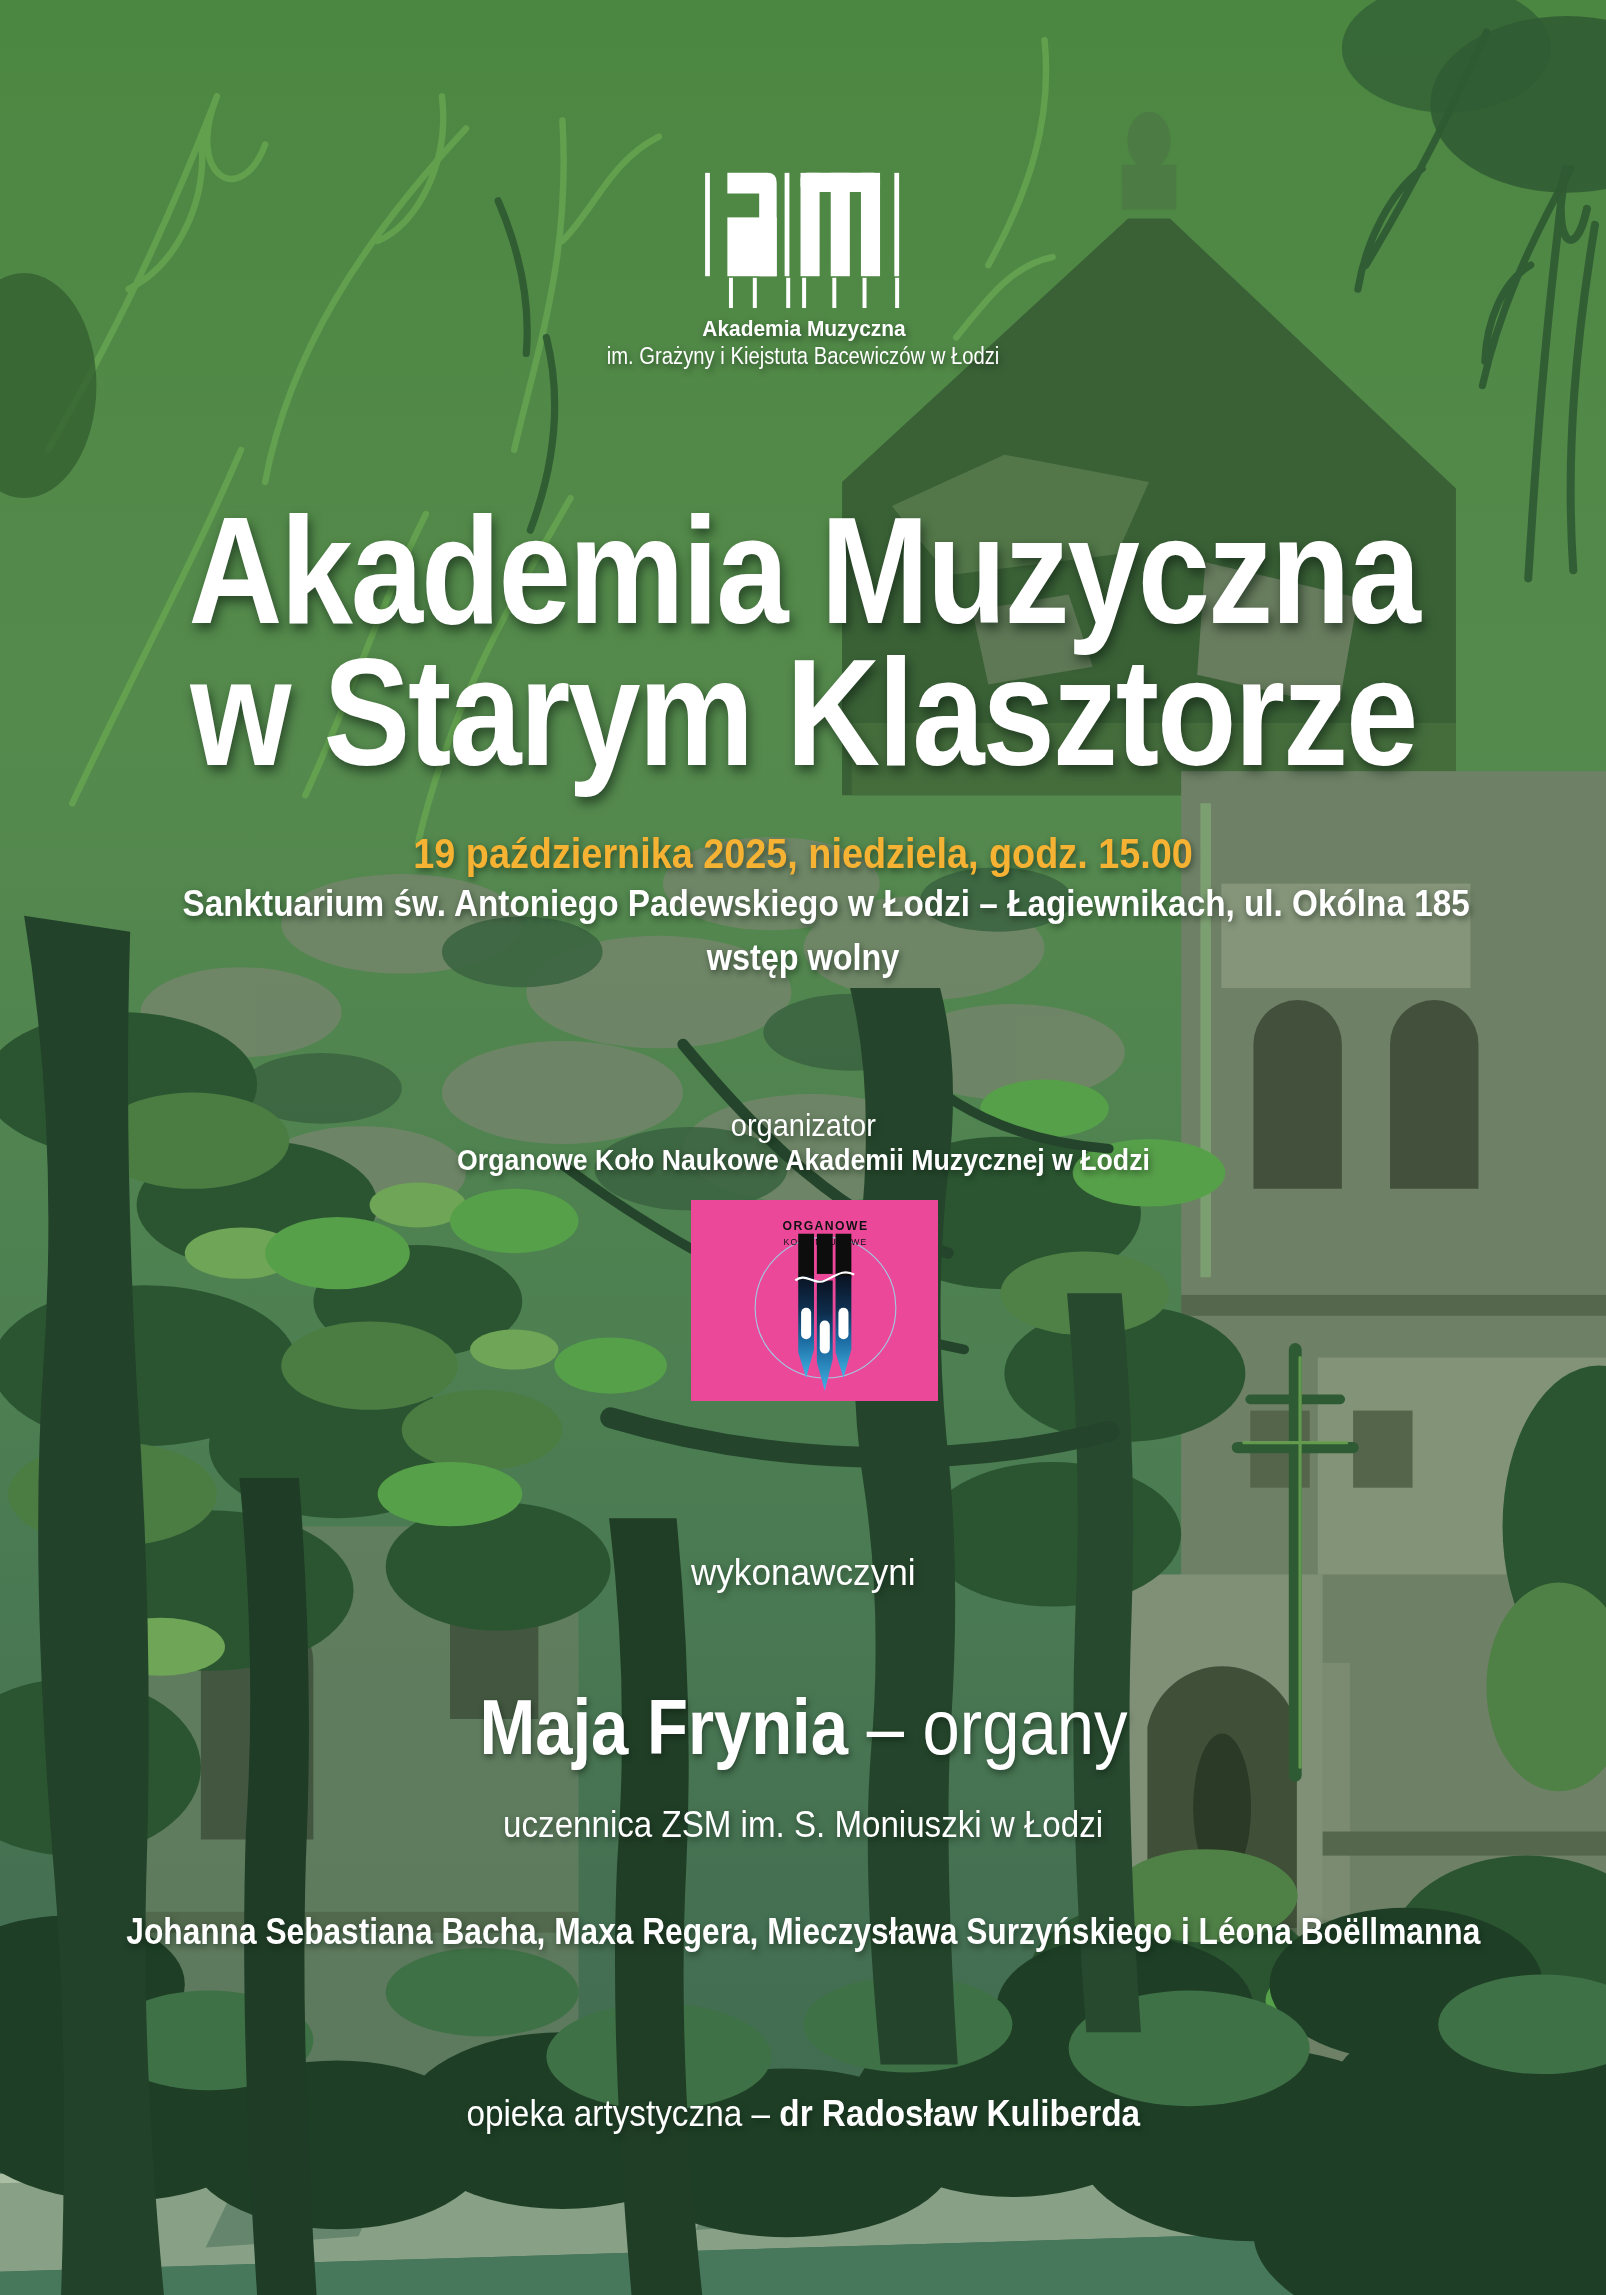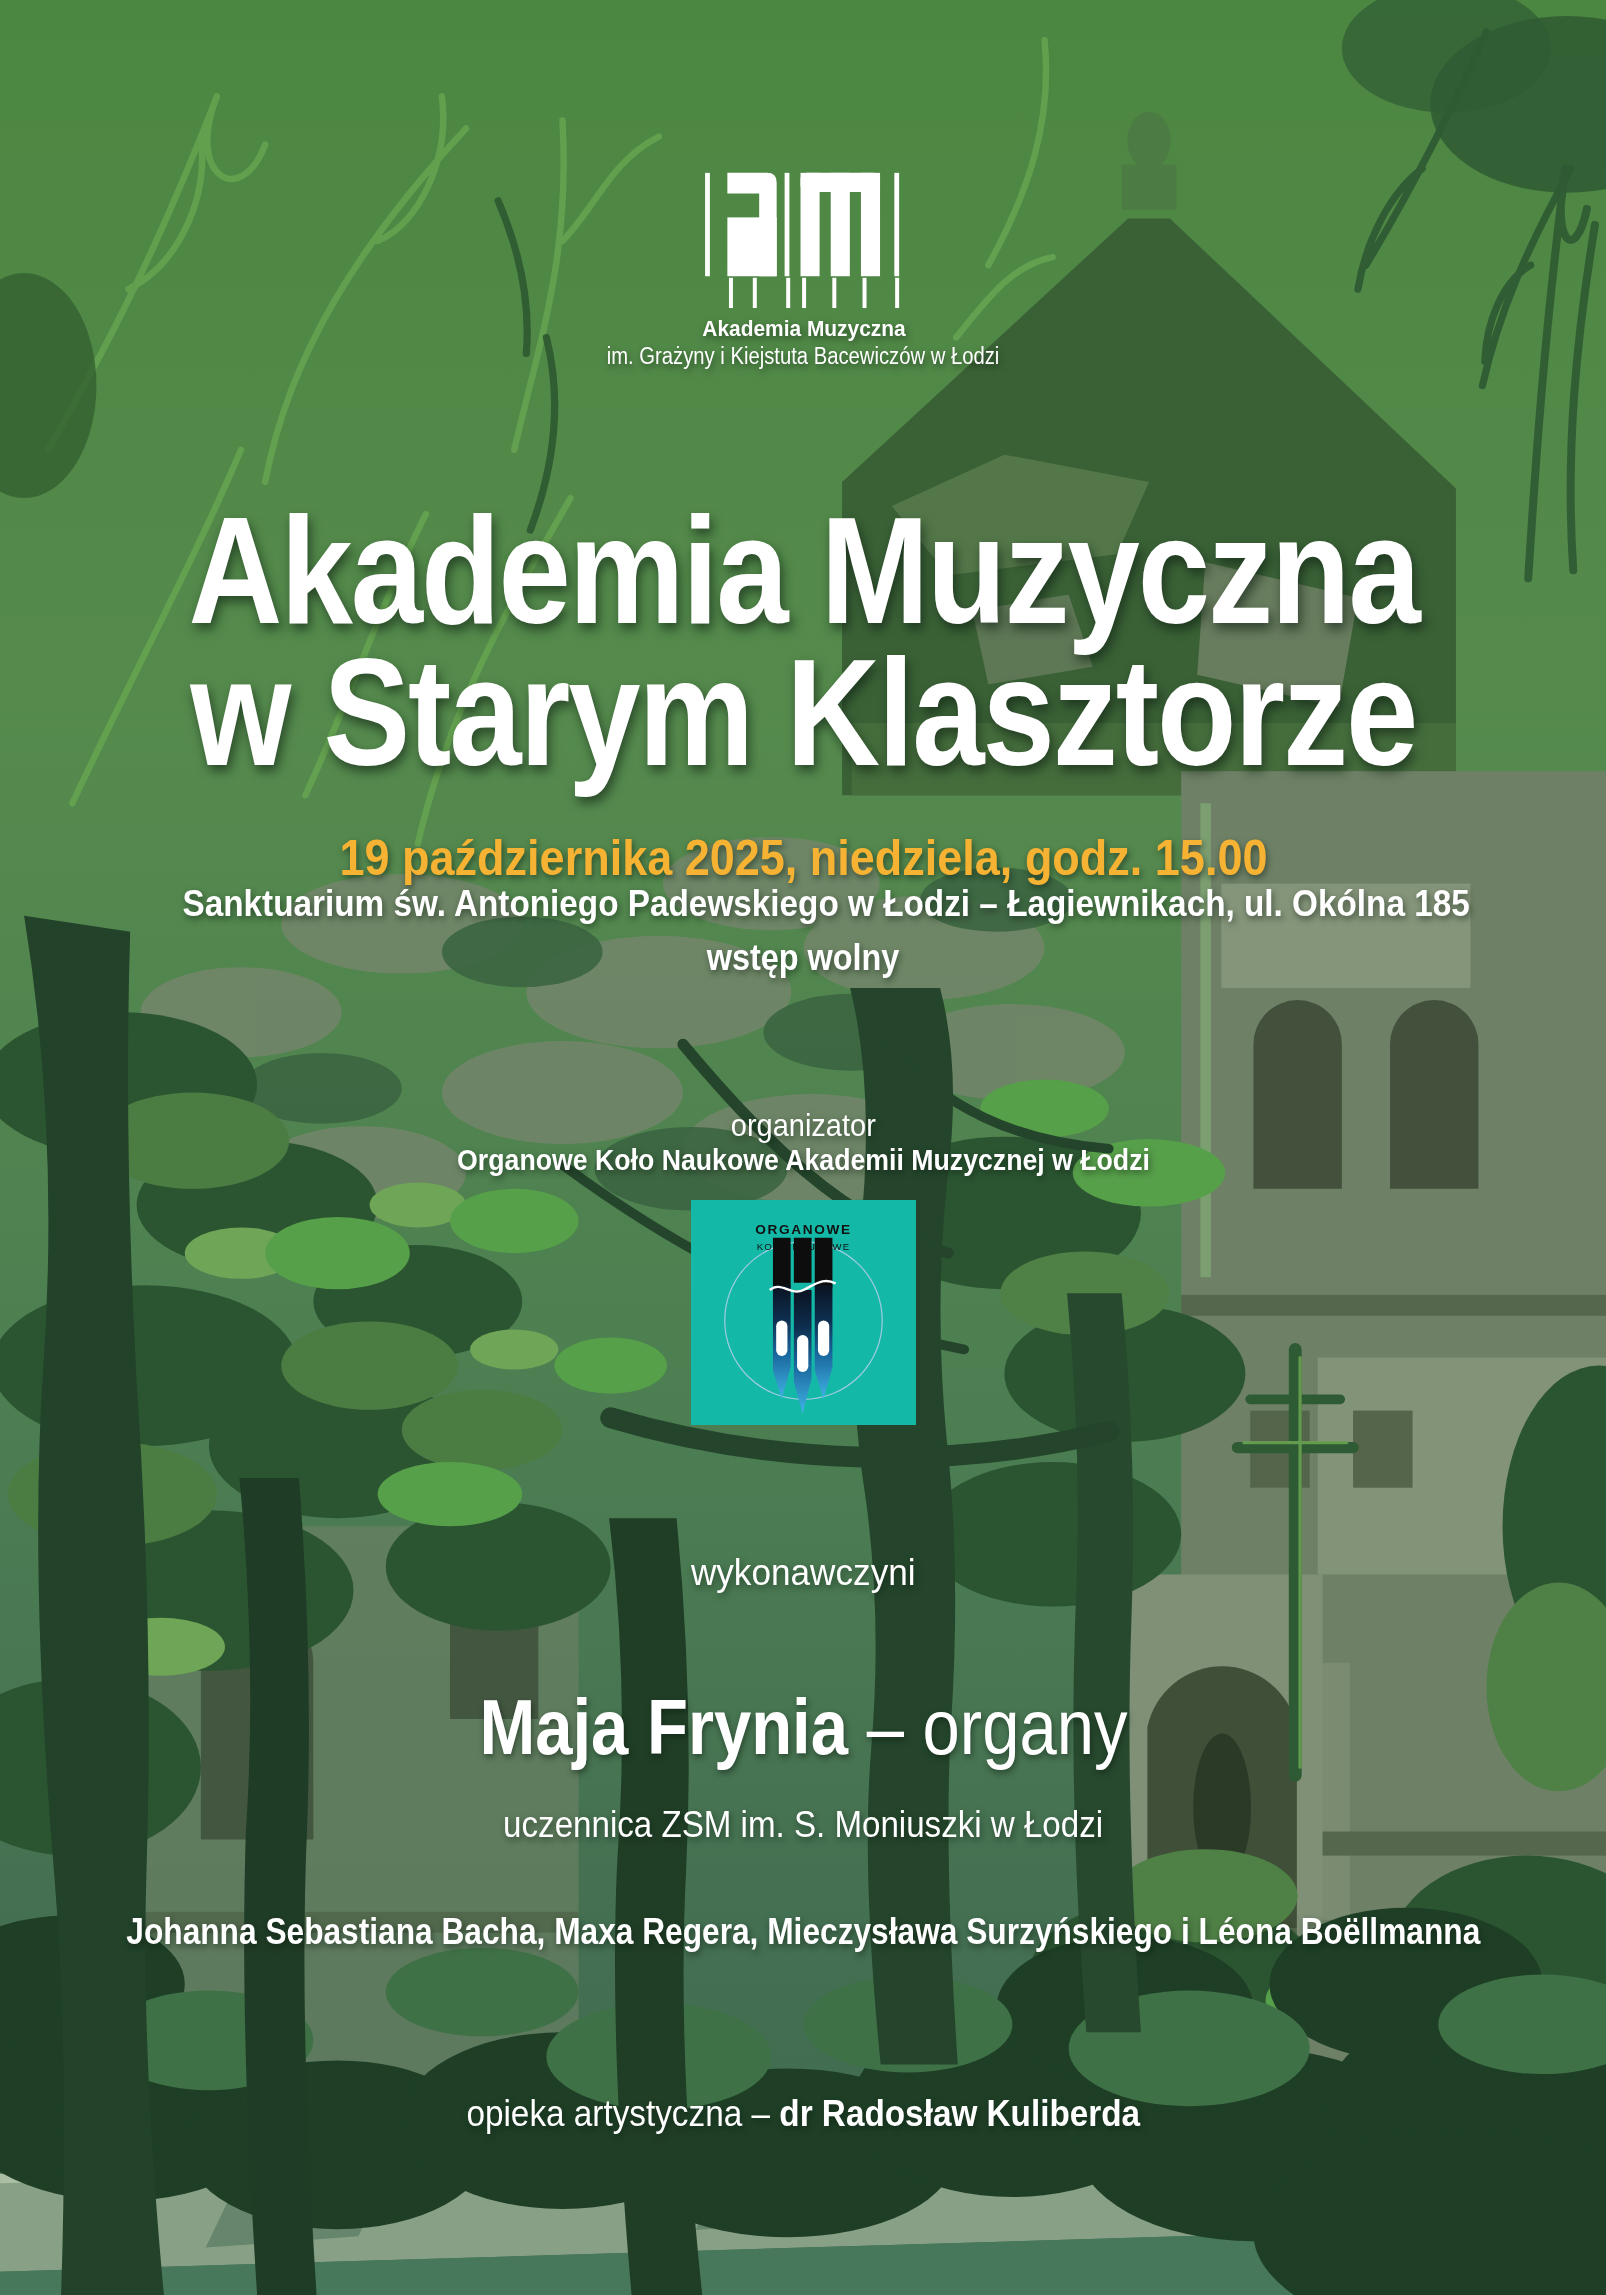--- a/index.html
+++ b/index.html
@@ -13,26 +13,26 @@
   .sx88{transform:scaleX(.88);} .sx9{transform:scaleX(.9);} .sx92{transform:scaleX(.92);} .sx95{transform:scaleX(.95);}
   .b { font-weight:700; } .r { font-weight:400; }
   .sh  { text-shadow:1.6px 3.2px 7.2px rgba(12,28,16,.55); }
   .shT { text-shadow:3.2px 5.6px 11.2px rgba(12,28,16,.6); }
 
   .am-logo { position:absolute; left:705px; top:149px; width:199px; height:163px; }
   .cap1 { top:318px; font-size:22px; }
   .cap2 { top:345px; font-size:23px; }
   .title1 { top:493px; font-size:153px; letter-spacing:-2.4px; }
   .title2 { top:635px; font-size:153px; letter-spacing:-2.4px; }
-  .date  { top:833px; font-size:50px; color:#F6B233;text-align:center; }
+  .date  { top:833px; font-size:42px; color:#F6B233;text-align:center; }
   .venue { top:885px; font-size:37px;margin-left:23px; }
   .wstep { top:940px; font-size:36px; }
   .orglabel { top:1110px; font-size:30.5px; }
   .orgname  { top:1146px; font-size:29px; }
-  .org-logo { position:absolute; left:691px; top:1200px; width:225px; height:225px; background:#14b8a6; }
+  .org-logo { position:absolute; left:691px; top:1200px; width:225px; height:201px; background:#ec4899;padding-left:22px; }
   .org-logo svg { width:100%; height:100%; display:block; }
   .perflabel { top:1554px; font-size:37px; }
   .perfname  { top:1689px; font-size:77px; }
   .perfname .inst { font-weight:400; margin-left:.28em; }
   .school { top:1807px; font-size:36px; }
   .proglabel { top:1852px; font-size:37px; }
   .progline  { top:1914px; font-size:36px; }
   .credits { top:2095px; font-size:37px; }
   .credits .nm { font-weight:700; margin-left:.28em; }
 </style>

